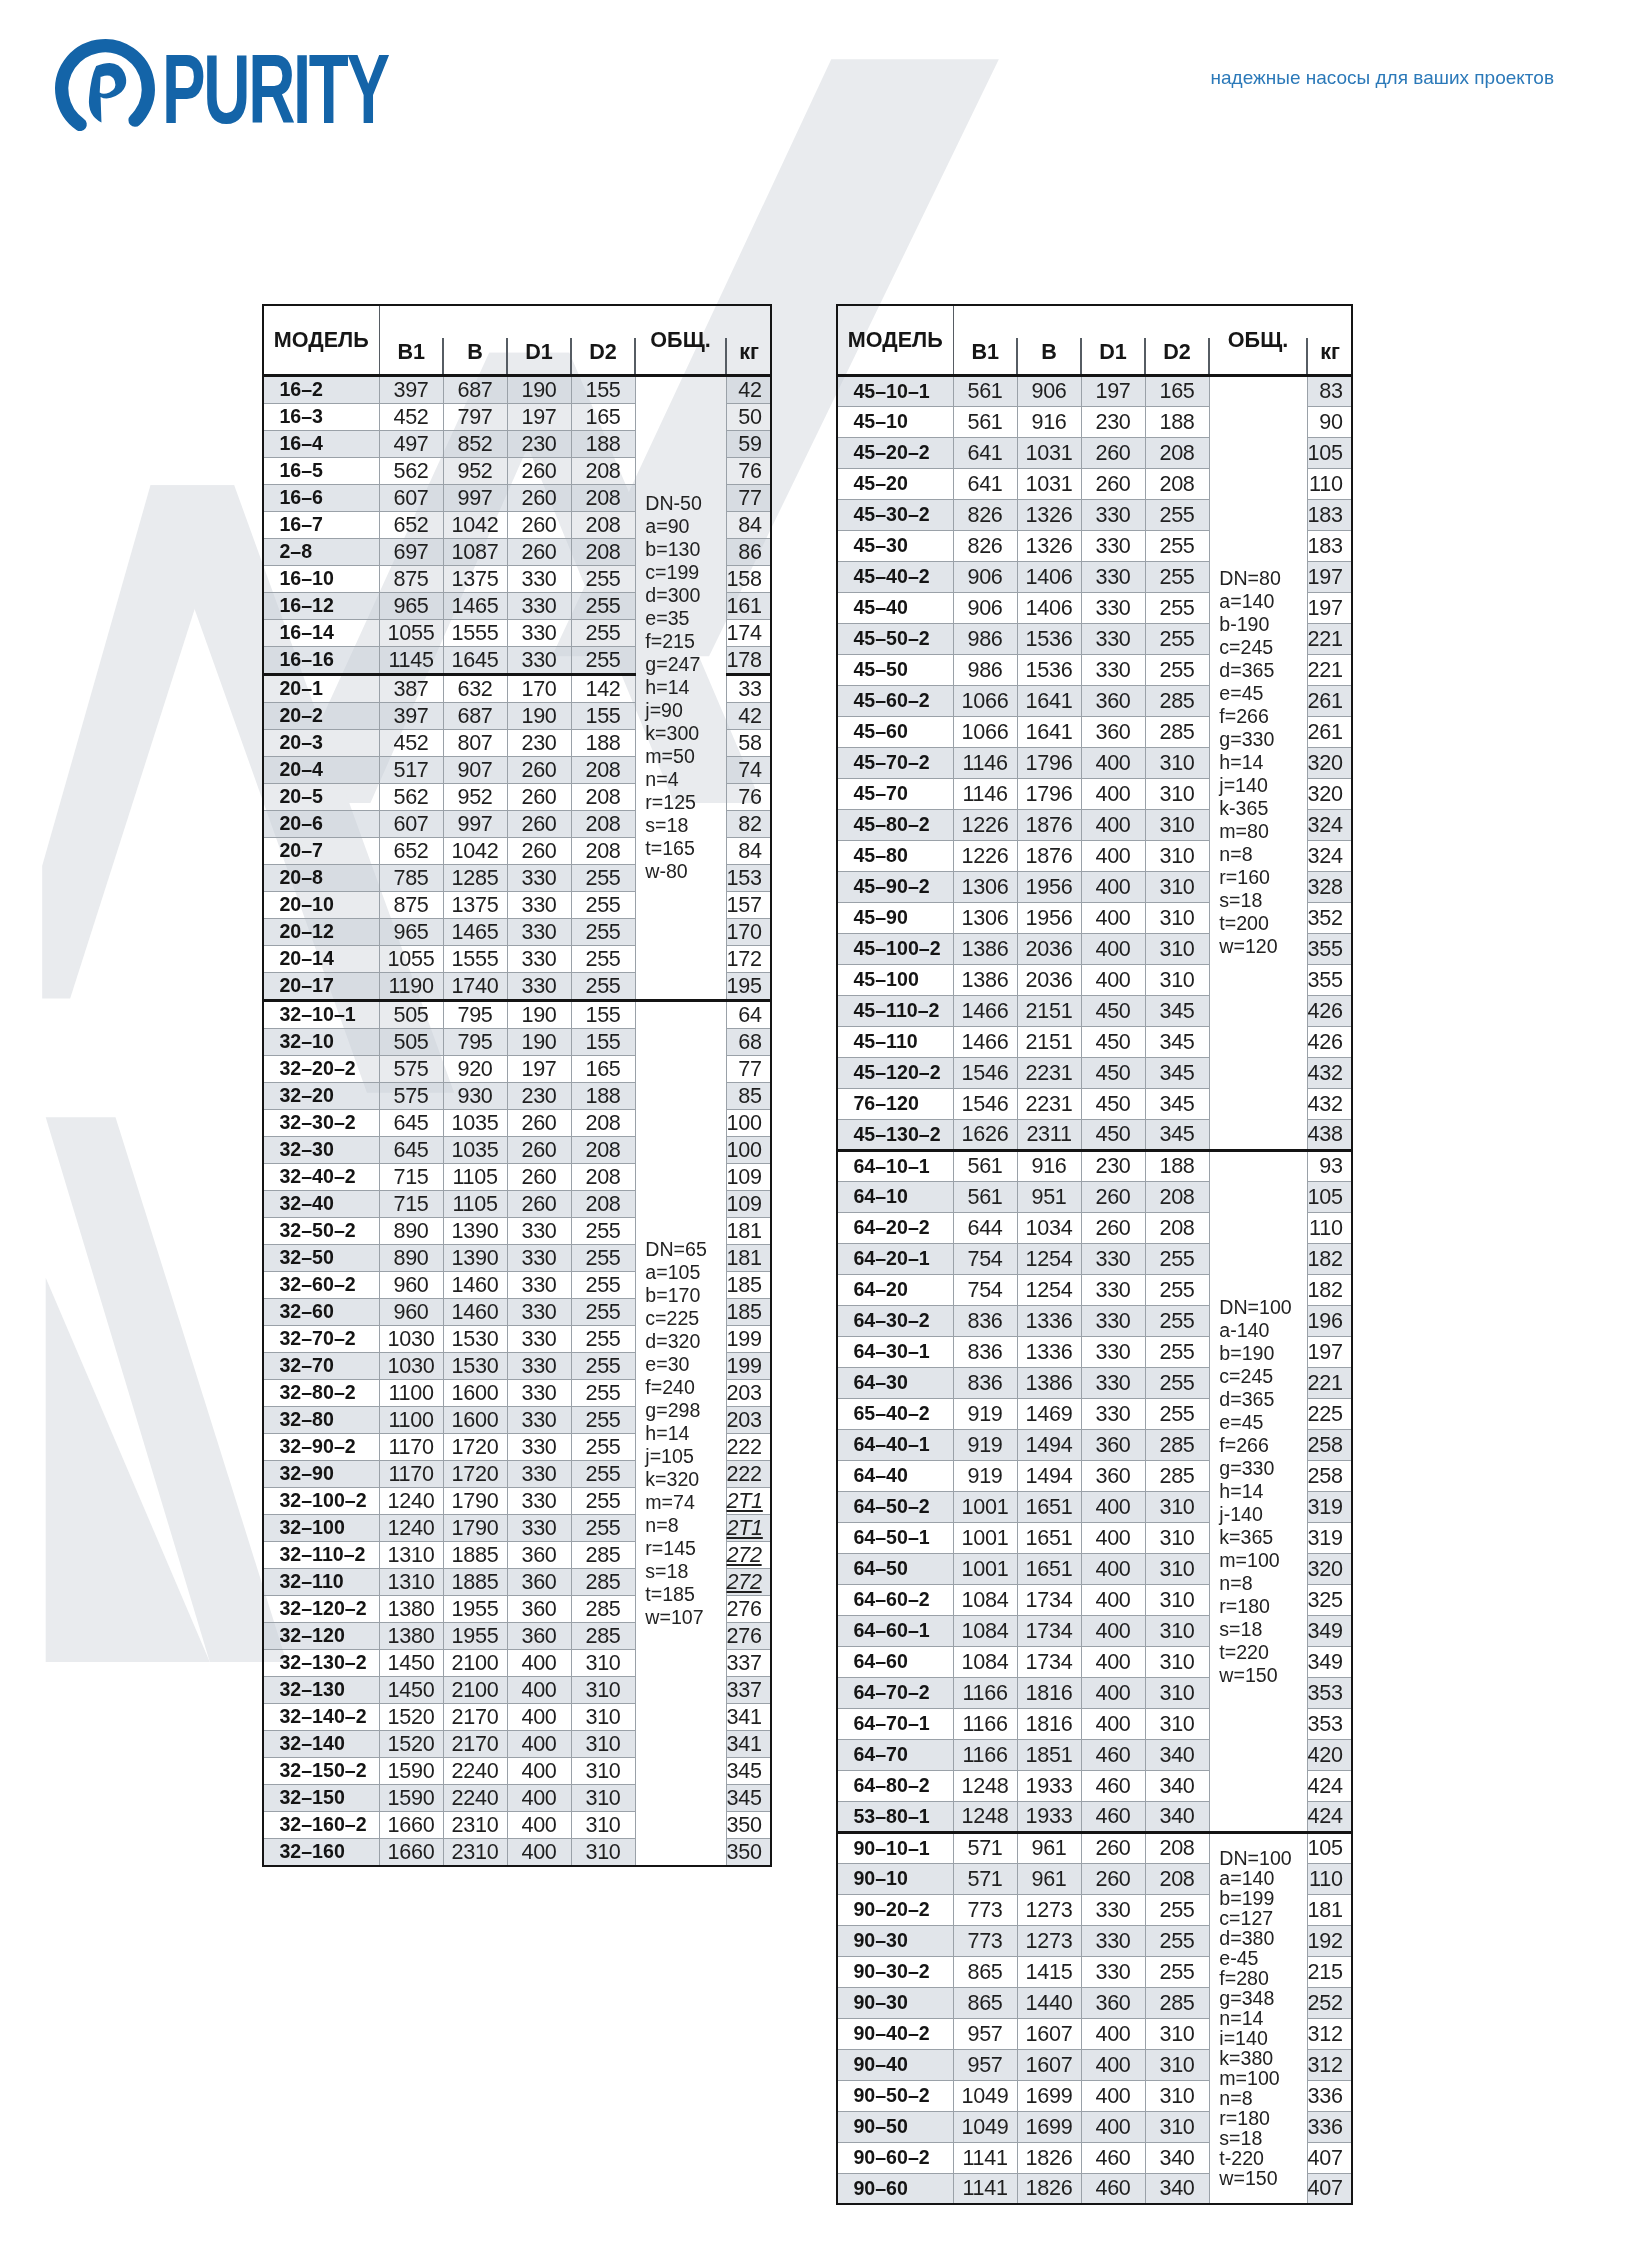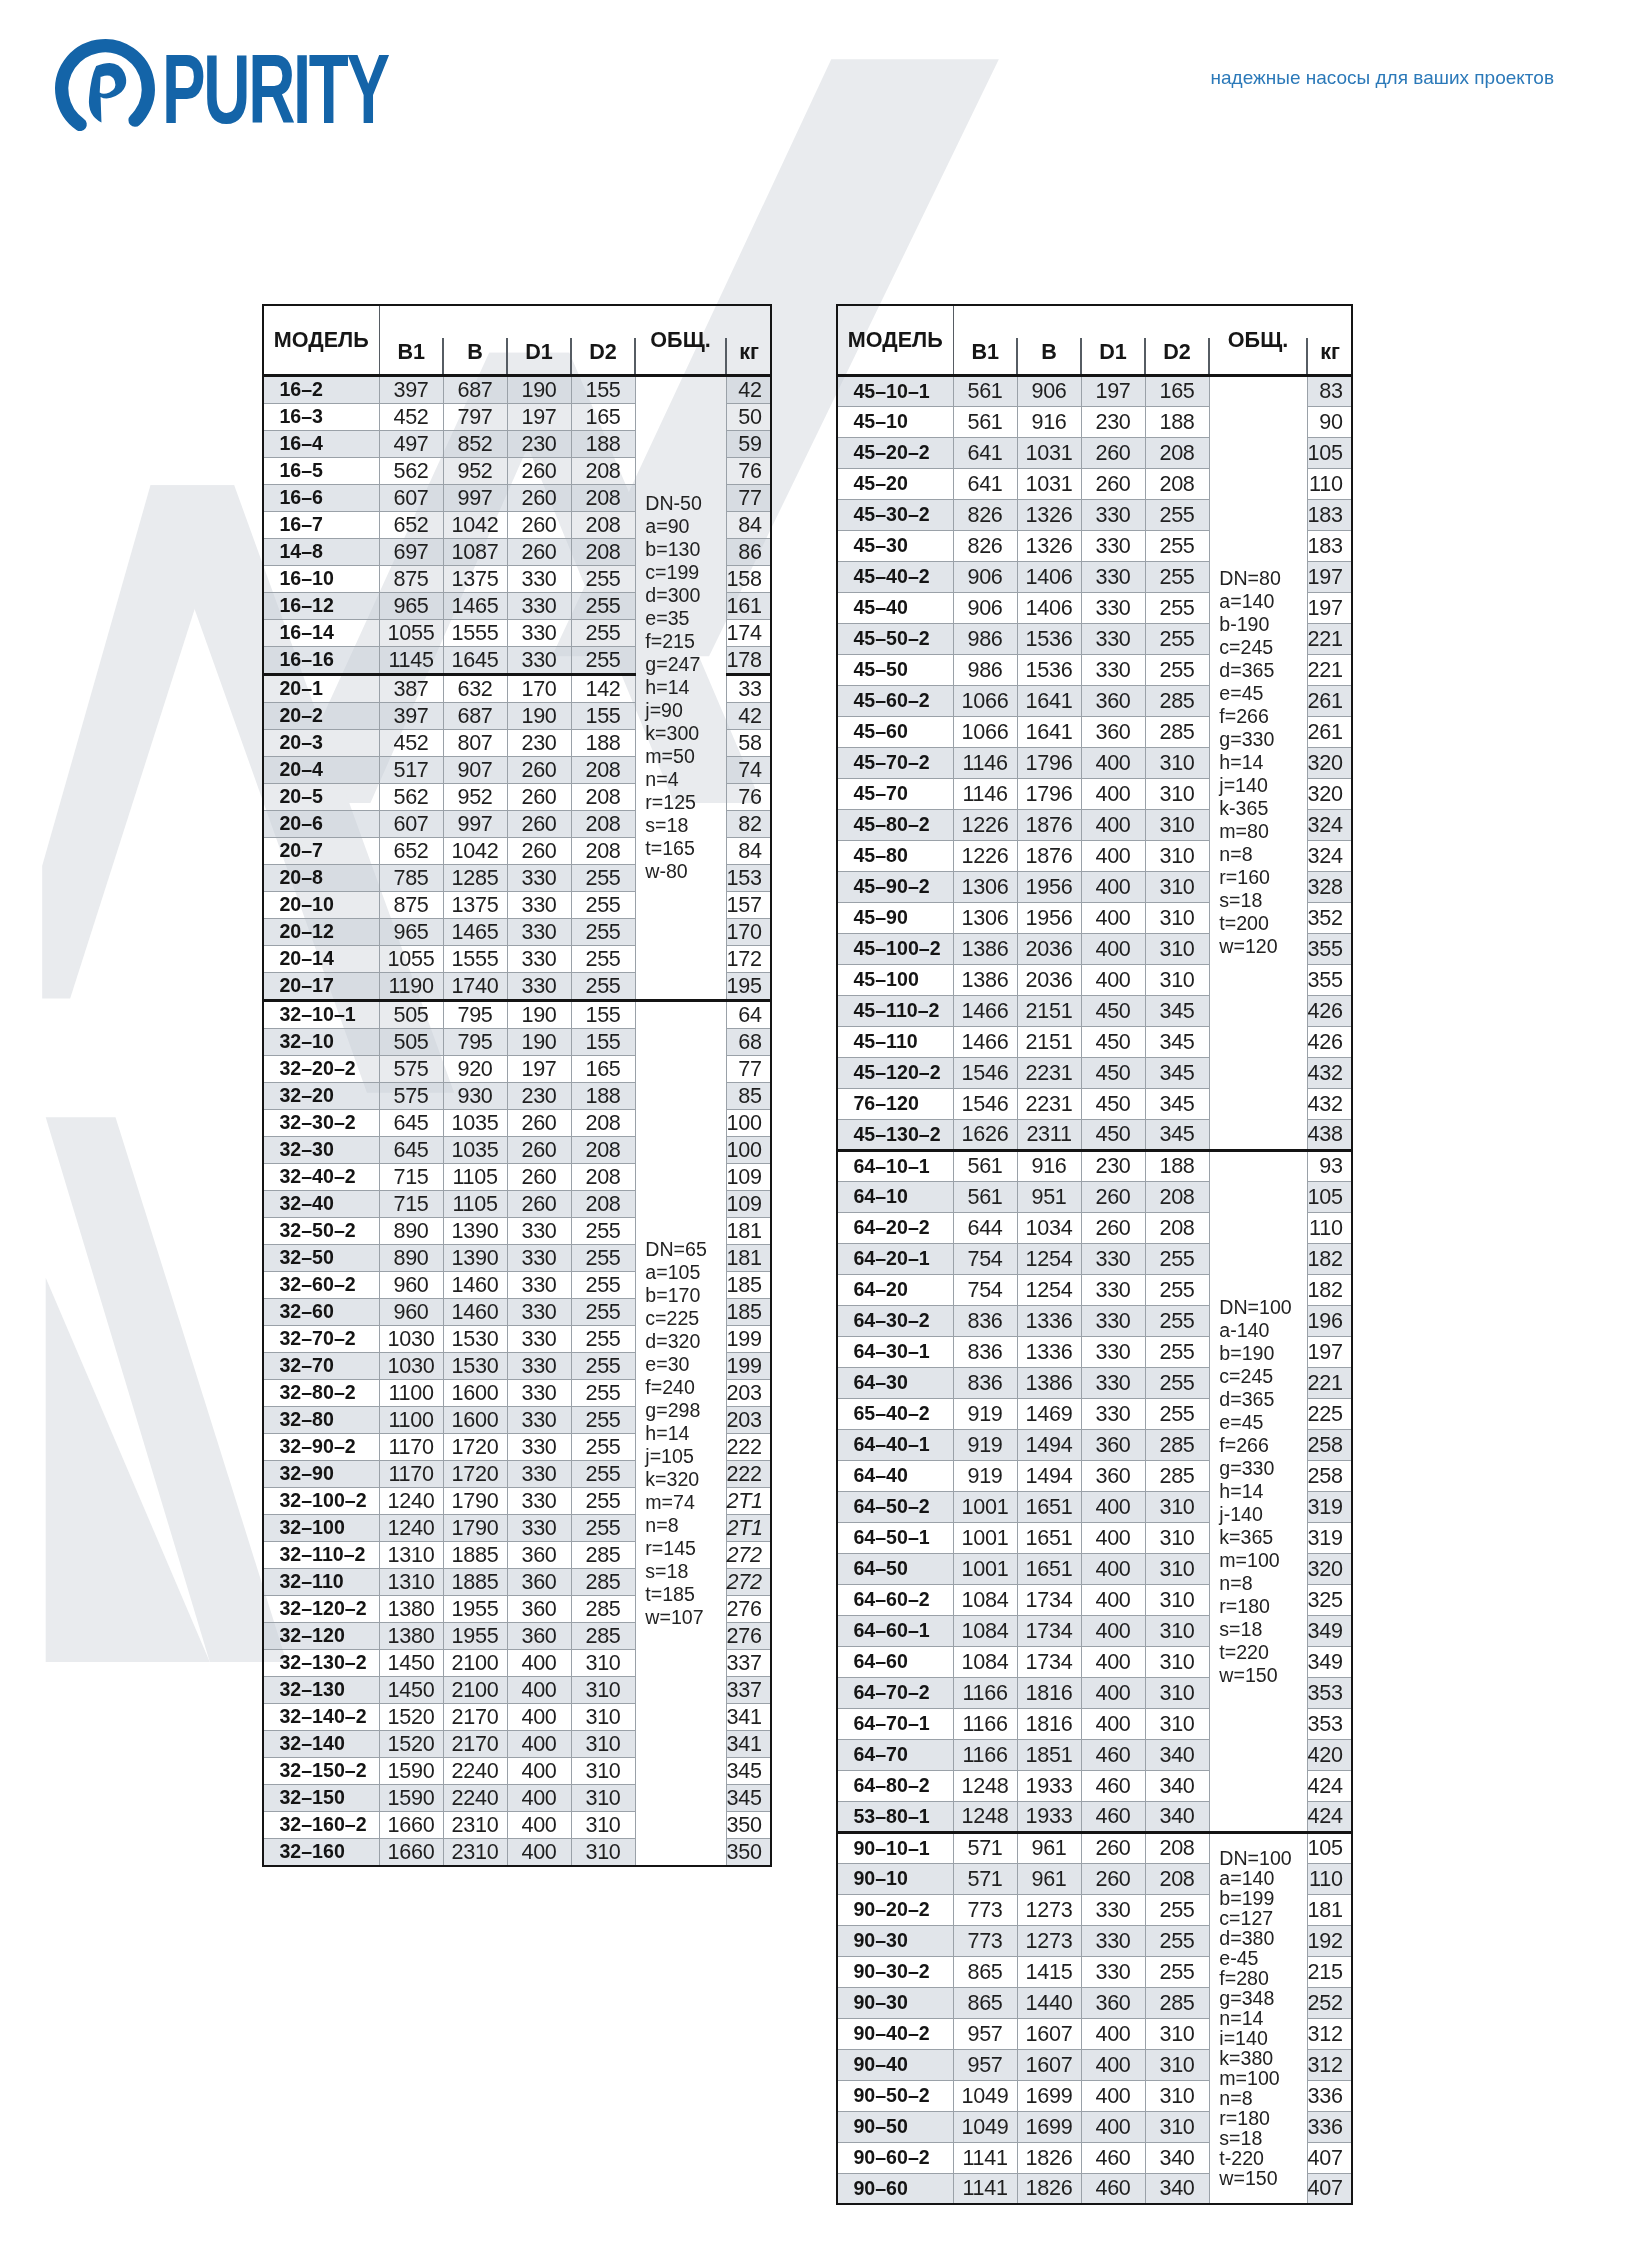--- a/index.html
+++ b/index.html
@@ -36,21 +36,21 @@
   th.h-num.first::before{display:none;}
 
   #tableL tbody tr{height:21px;}
   #tableR tbody tr{height:31px;}
   td{border:1.4px solid #9aa1a8;padding:0;font-size:21.6px;letter-spacing:-0.3px;
      color:#1f1f1f;background:transparent;}
   tbody tr:nth-child(odd) td:not(.note){background:rgba(201,208,216,0.55);}
   td.model{font-weight:bold;font-size:19.6px;letter-spacing:0;padding-left:15.4px;text-align:left;color:#141414;}
   td.num{text-align:center;}
   td.kg{text-align:right;padding-right:8.4px;}
-  td.kg.ital{font-style:italic;}
+  td.kg.ital{font-style:italic;text-decoration:underline;}
   td.note{background:transparent;vertical-align:middle;text-align:left;padding-left:9.8px;}
   .nl{font-size:19.6px;letter-spacing:0;line-height:23px;color:#222;}
   #tableR .note.g2 .nl{line-height:20px;}
   tr.sep td{border-top:3.5px solid #141414;}
 </style>
 </head>
 <body>
 
 <svg class="wm" width="1629" height="2261" viewBox="0 0 2332 3238" aria-hidden="true">
   <g fill="#e9ebee">
@@ -162,21 +162,21 @@
         </tr>
         <tr>
           <td class="model">16–7</td>
           <td class="num">652</td>
           <td class="num">1042</td>
           <td class="num">260</td>
           <td class="num">208</td>
           <td class="kg">84</td>
         </tr>
         <tr>
-          <td class="model">14–8</td>
+          <td class="model">2–8</td>
           <td class="num">697</td>
           <td class="num">1087</td>
           <td class="num">260</td>
           <td class="num">208</td>
           <td class="kg">86</td>
         </tr>
         <tr>
           <td class="model">16–10</td>
           <td class="num">875</td>
           <td class="num">1375</td>

